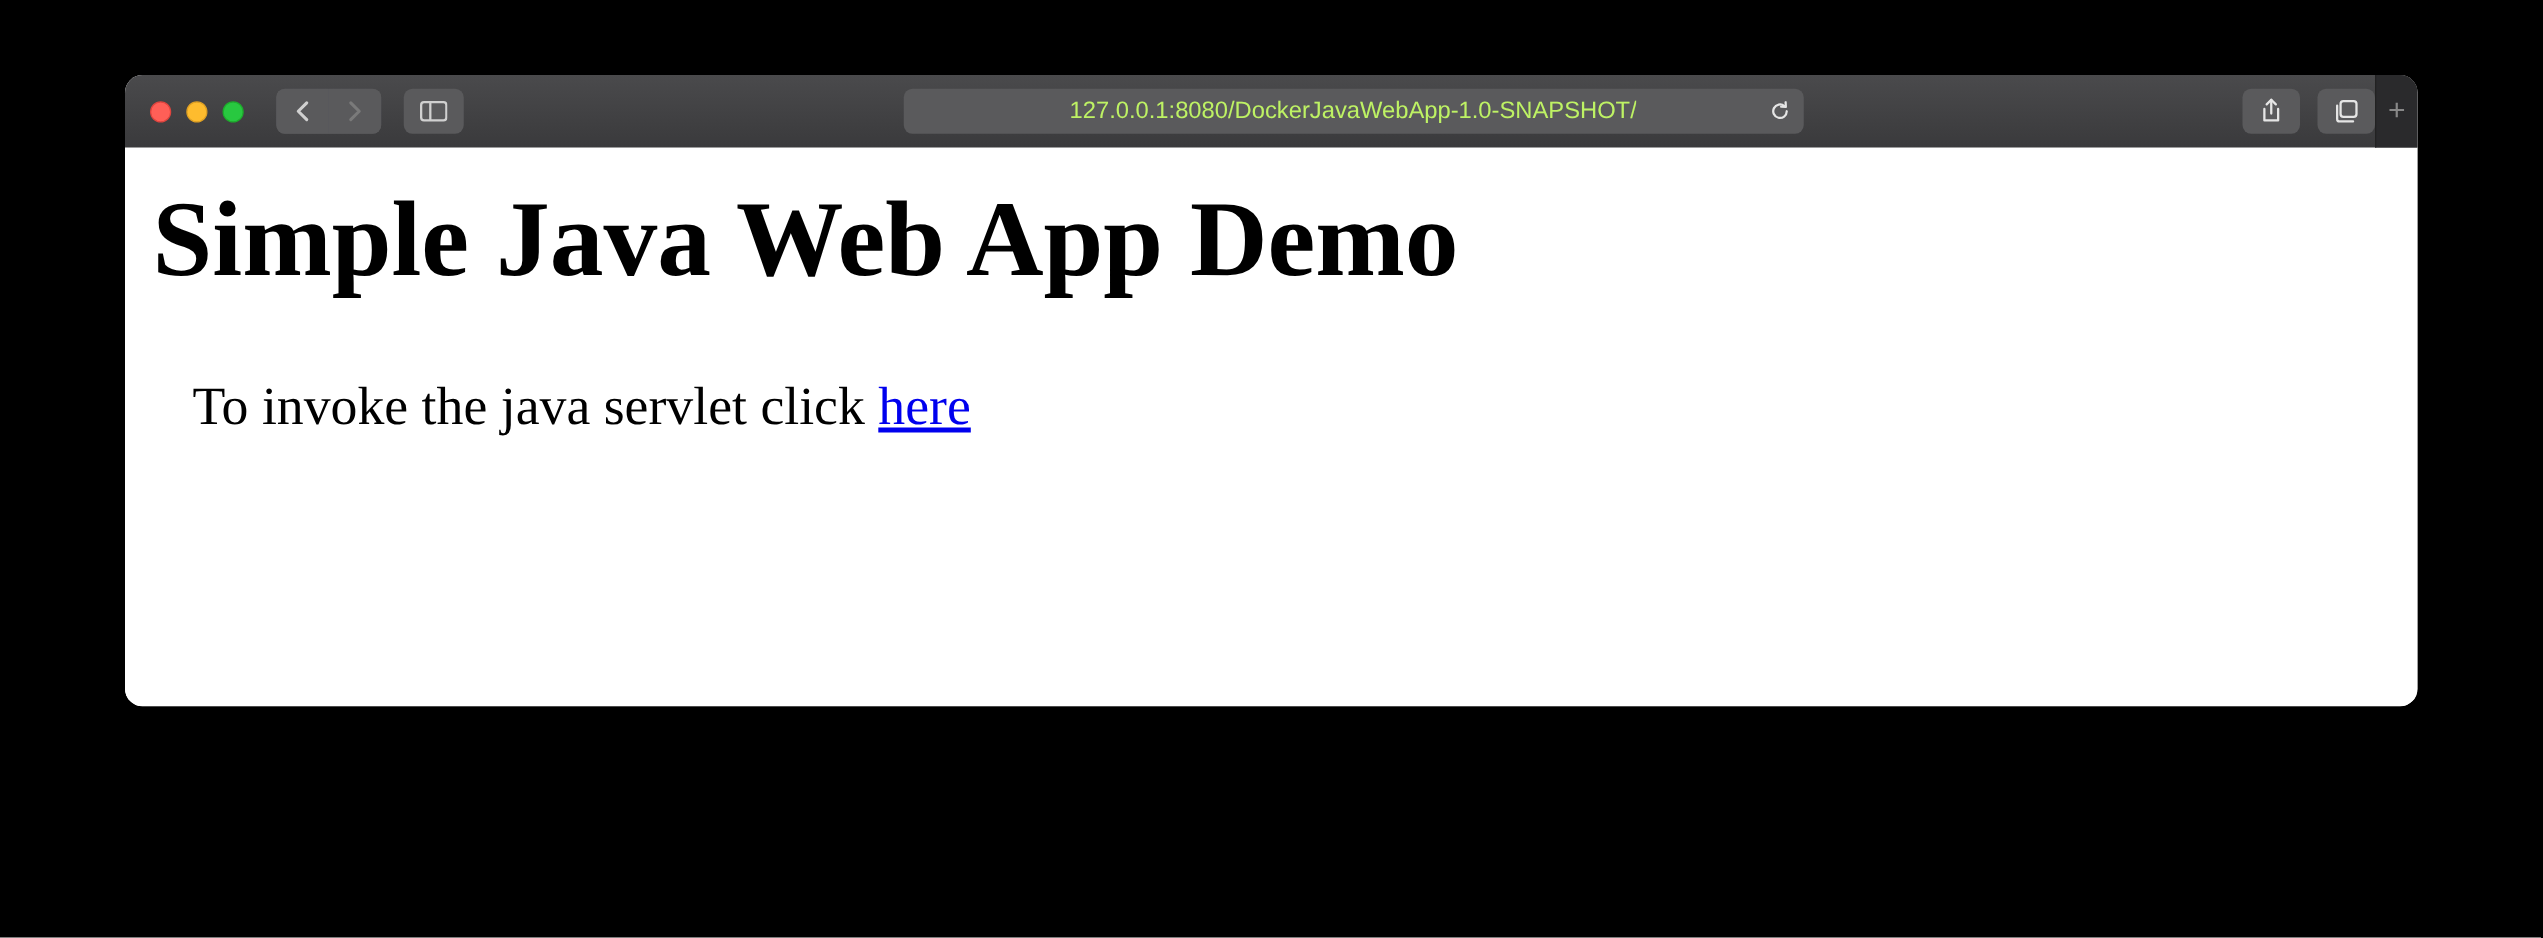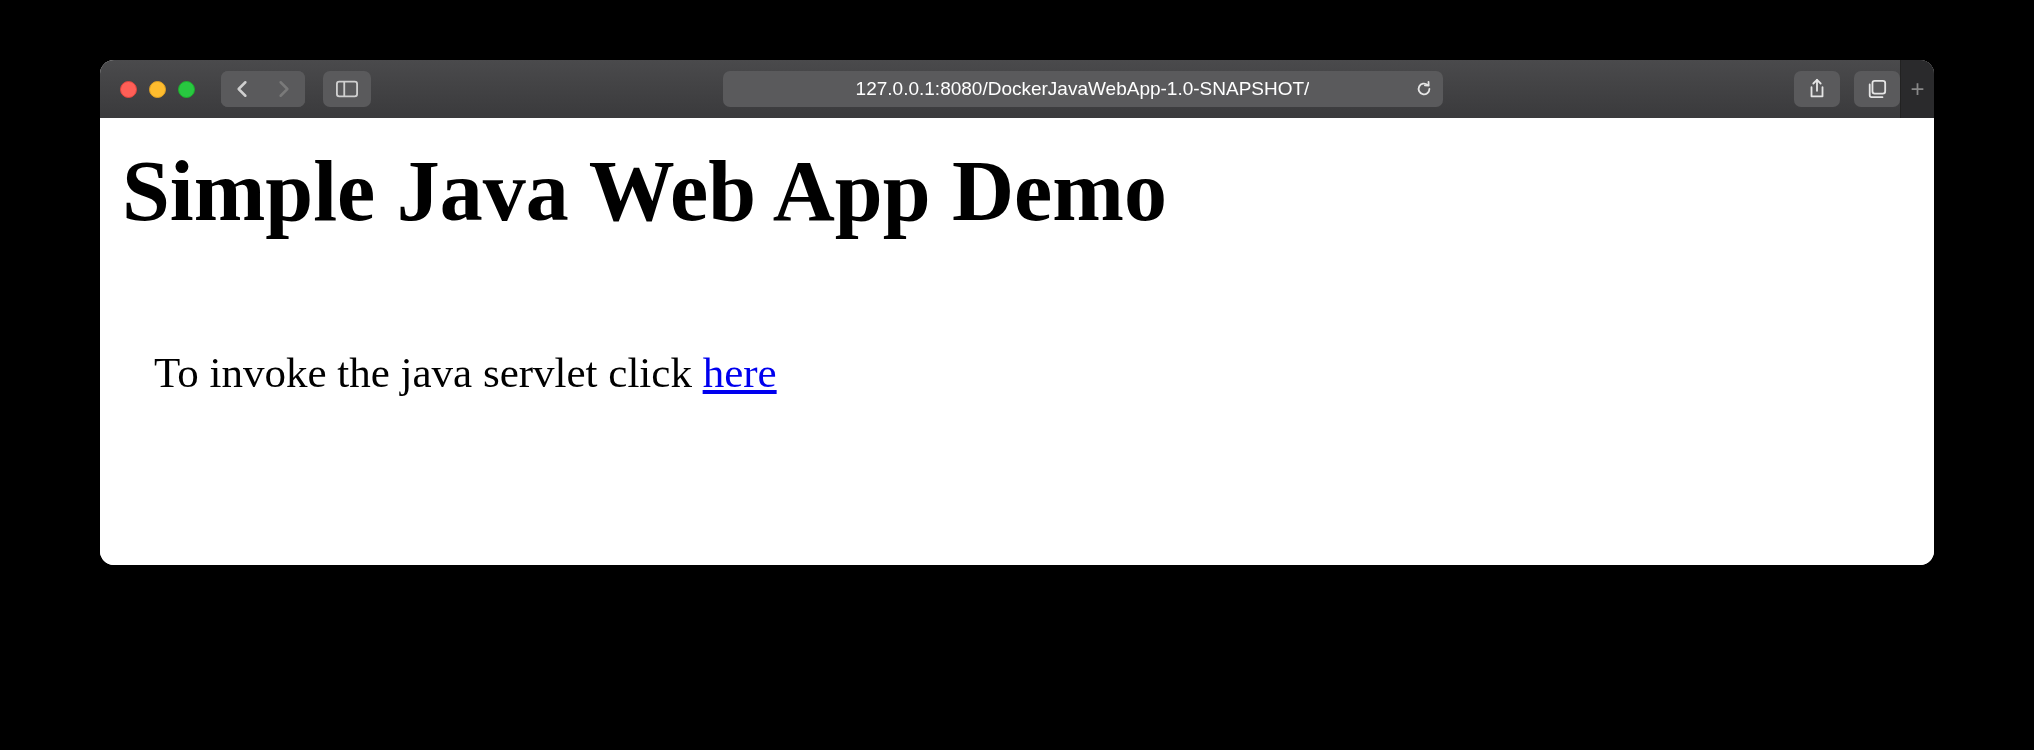--- a/index.html
+++ b/index.html
@@ -89,21 +89,21 @@
     }
     .address-bar {
       width: 720px;
       height: 36px;
       background: #5a5a5c;
       border-radius: 7px;
       display: flex;
       align-items: center;
       justify-content: center;
       position: relative;
-      color: #ffffff;
+      color: #bef264;
       font-size: 19px;
       padding: 12px 44px;
     }
     .address-text {
       white-space: nowrap;
       overflow: hidden;
       text-overflow: ellipsis;
     }
     .reload-btn {
       position: absolute;
@@ -148,21 +148,21 @@
     .content {
       flex: 1;
       background: #fff;
       padding: 26px 22px;
       font-family: "Times New Roman", Times, serif;
       color: #000;
     }
     .content h1 {
       font-size: 86px;
       font-weight: bold;
-      margin-bottom: 108px;
+      margin-bottom: 61px;
       line-height: 1.1;
     }
     .content p {
       font-size: 43px;
       line-height: 1.2;
       margin-left: 32px;
     }
     .content a {
       color: #0000ee;
       text-decoration: underline;

